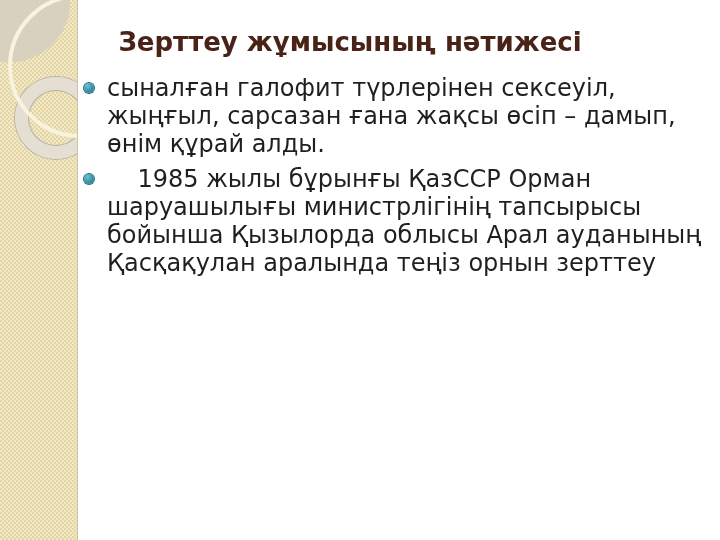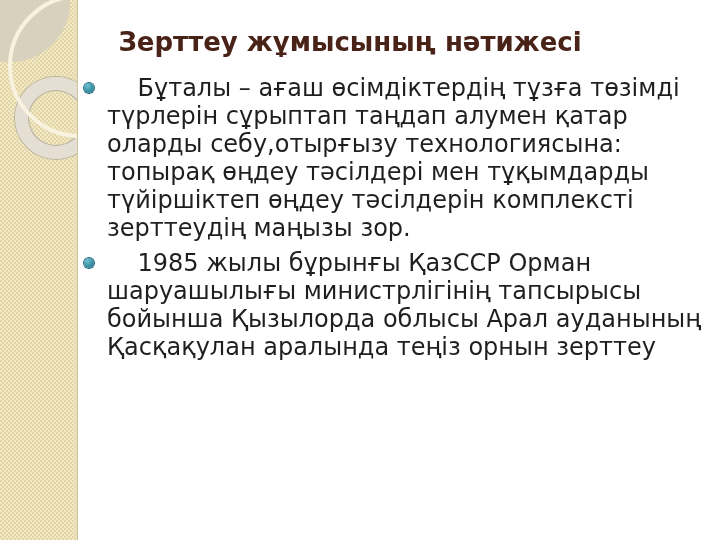--- a/index.html
+++ b/index.html
@@ -71,30 +71,27 @@
   <div class="sidebar">
     <div class="circle circle-fill"></div>
     <div class="circle circle-ring"></div>
     <div class="circle circle-outline"></div>
   </div>
 
   <div class="title">Зерттеу жұмысының нәтижесі</div>
 
   <div class="content">
 
-
     <div class="bullet-item">
       <span class="bullet-marker"></span>
-      <div class="bullet-text">    Бұталы – ағаш өсімдіктердің тұзға төзімді
-түрлерін сұрыптап таңдап алумен қатар
-оларды себу,отырғызу технологиясына:
-топырақ өңдеу тәсілдері мен тұқымдарды
-түйіршіктеп өңдеу тәсілдерін комплексті
-зерттеудің маңызы зор.</div>
+      <div class="bullet-text">сыналған галофит түрлерінен сексеуіл,
+жыңғыл, сарсазан ғана жақсы өсіп – дамып,
+өнім құрай алды.</div>
     </div>
+
 
 
     <div class="bullet-item">
       <span class="bullet-marker"></span>
       <div class="bullet-text">    1985 жылы бұрынғы ҚазССР Орман
 шаруашылығы министрлігінің тапсырысы
 бойынша Қызылорда облысы Арал ауданының
 Қасқақулан аралында теңіз орнын зерттеу</div>
     </div>
 

